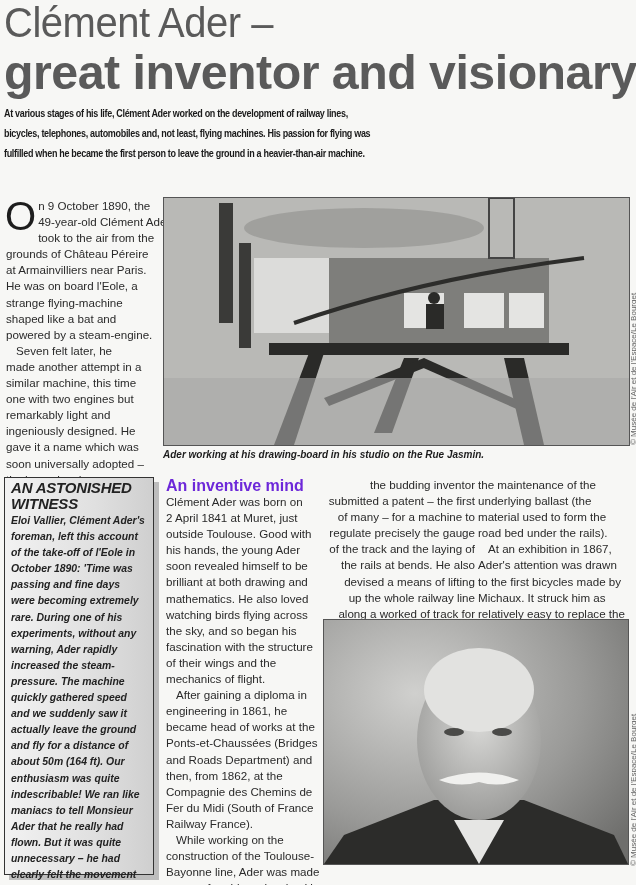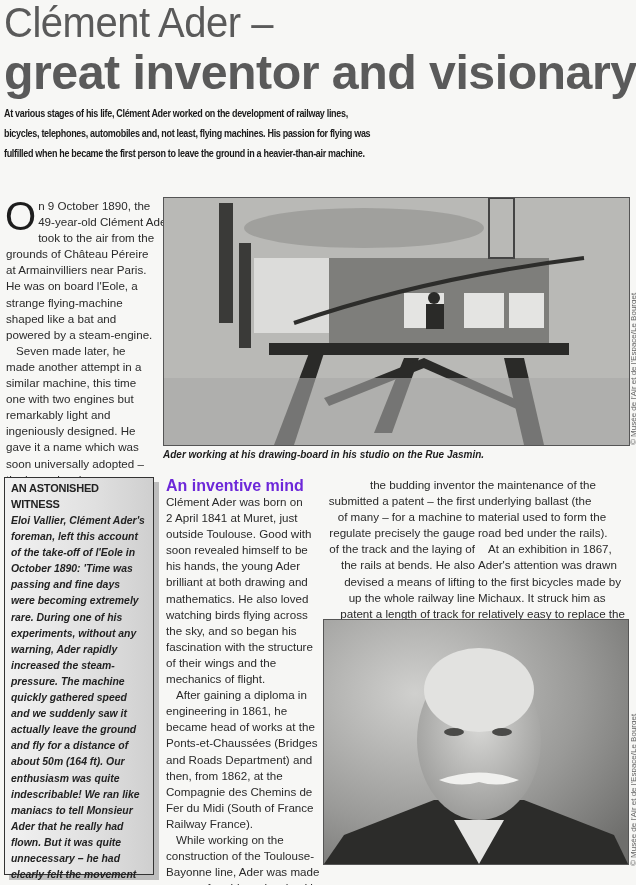--- a/index.html
+++ b/index.html
@@ -50,21 +50,21 @@
   }
   .credit1 { left: 629px; top: 445px; }
   .credit2 { left: 629px; top: 866px; }
   .sidebar {
     position: absolute; left: 4px; top: 477px; width: 136px; height: 394px;
     border: 1px solid #333; background: linear-gradient(90deg, #f2f2f2 0%, #e0e0e0 60%, #cfcfcf 100%);
     box-shadow: 5px 5px 0 #bdbdbd;
     padding: 2px 6px 0 6px;
   }
   .sidebar h3 {
-    margin: 0; font-size: 11px; line-height: 16px; font-weight: bold; 
+    margin: 0; font-size: 15px; line-height: 16px; font-weight: bold; font-style: italic;
     color: #222; letter-spacing: -0.2px;
   }
   .sidebar .body { font-size: 11.6px; line-height: 16.1px; font-weight: bold; font-style: italic; color: #222; }
   .sidebar .ln { display: block; white-space: nowrap; transform: scaleX(0.9); transform-origin: left; }
   .heading2 { font-size: 16px; font-weight: bold; color: #6d28d9; line-height: 17px; display: block; }
   .col2 { left: 166px; top: 477px; width: 152px; }
   .col3 { left: 325px; top: 477px; width: 150px; text-align: right; }
   .col4 { left: 478px; top: 477px; width: 155px; }
   .photo2 {
     position: absolute; left: 323px; top: 619px; width: 304px; height: 244px;
@@ -90,21 +90,21 @@
   <span class="dropcap">O</span>
   <span class="ln">n 9 October 1890, the</span>
   <span class="ln">49-year-old Clément Ader</span>
   <span class="ln">took to the air from the</span>
   <span class="ln">grounds of Château Péreire</span>
   <span class="ln">at Armainvilliers near Paris.</span>
   <span class="ln">He was on board l'Eole, a</span>
   <span class="ln">strange flying-machine</span>
   <span class="ln">shaped like a bat and</span>
   <span class="ln">powered by a steam-engine.</span>
-  <span class="ln ind">Seven made later, he</span>
+  <span class="ln ind">Seven felt later, he</span>
   <span class="ln">made another attempt in a</span>
   <span class="ln">similar machine, this time</span>
   <span class="ln">one with two engines but</span>
   <span class="ln">remarkably light and</span>
   <span class="ln">ingeniously designed. He</span>
   <span class="ln">gave it a name which was</span>
   <span class="ln">soon universally adopted –</span>
   <span class="ln">the 'aeroplane'.</span>
 </div>
 
@@ -166,22 +166,22 @@
     <span class="ln">clearly felt the movement</span>
     <span class="ln">of the machine.'</span>
   </div>
 </div>
 
 <div class="col col2">
   <span class="heading2">An inventive mind</span>
   <span class="ln">Clément Ader was born on</span>
   <span class="ln">2 April 1841 at Muret, just</span>
   <span class="ln">outside Toulouse. Good with</span>
+  <span class="ln">his hands, the young Ader</span>
   <span class="ln">soon revealed himself to be</span>
-  <span class="ln">his hands, the young Ader</span>
   <span class="ln">brilliant at both drawing and</span>
   <span class="ln">mathematics. He also loved</span>
   <span class="ln">watching birds flying across</span>
   <span class="ln">the sky, and so began his</span>
   <span class="ln">fascination with the structure</span>
   <span class="ln">of their wings and the</span>
   <span class="ln">mechanics of flight.</span>
   <span class="ln ind">After gaining a diploma in</span>
   <span class="ln">engineering in 1861, he</span>
   <span class="ln">became head of works at the</span>
@@ -200,21 +200,21 @@
 
 <div class="col col3">
   <span class="ln">the budding inventor</span>
   <span class="ln">submitted a patent – the first</span>
   <span class="ln">of many – for a machine to</span>
   <span class="ln">regulate precisely the gauge</span>
   <span class="ln">of the track and the laying of</span>
   <span class="ln">the rails at bends. He also</span>
   <span class="ln">devised a means of lifting</span>
   <span class="ln">up the whole railway line</span>
-  <span class="ln">patent a length of track for</span>
+  <span class="ln">along a worked of track for</span>
 </div>
 
 <div class="col col4">
   <span class="ln">the maintenance of the</span>
   <span class="ln">underlying ballast (the</span>
   <span class="ln">material used to form the</span>
   <span class="ln">road bed under the rails).</span>
   <span class="ln ind">At an exhibition in 1867,</span>
   <span class="ln">Ader's attention was drawn</span>
   <span class="ln">to the first bicycles made by</span>

